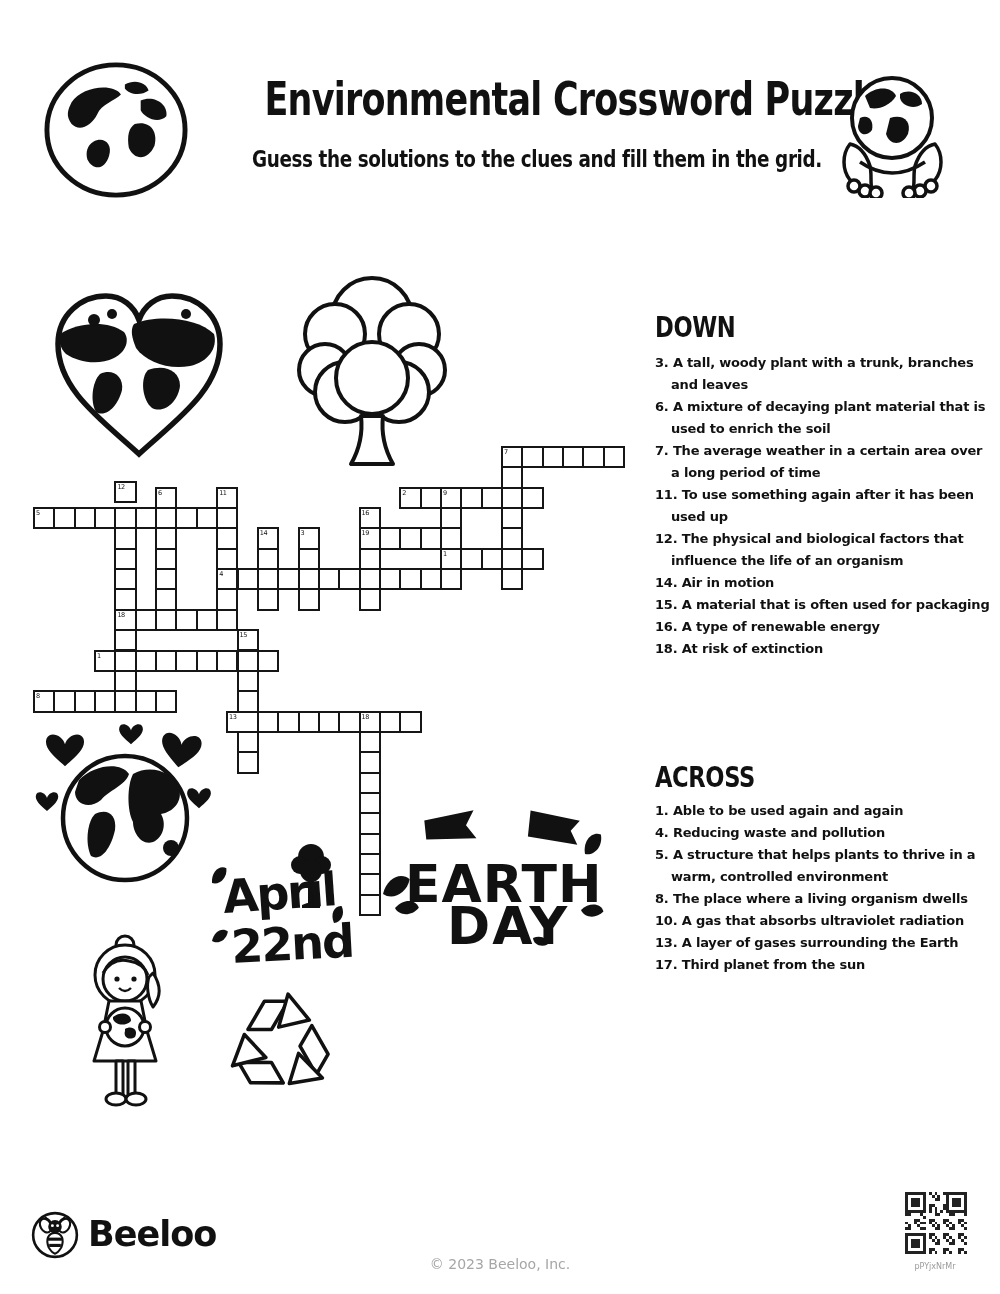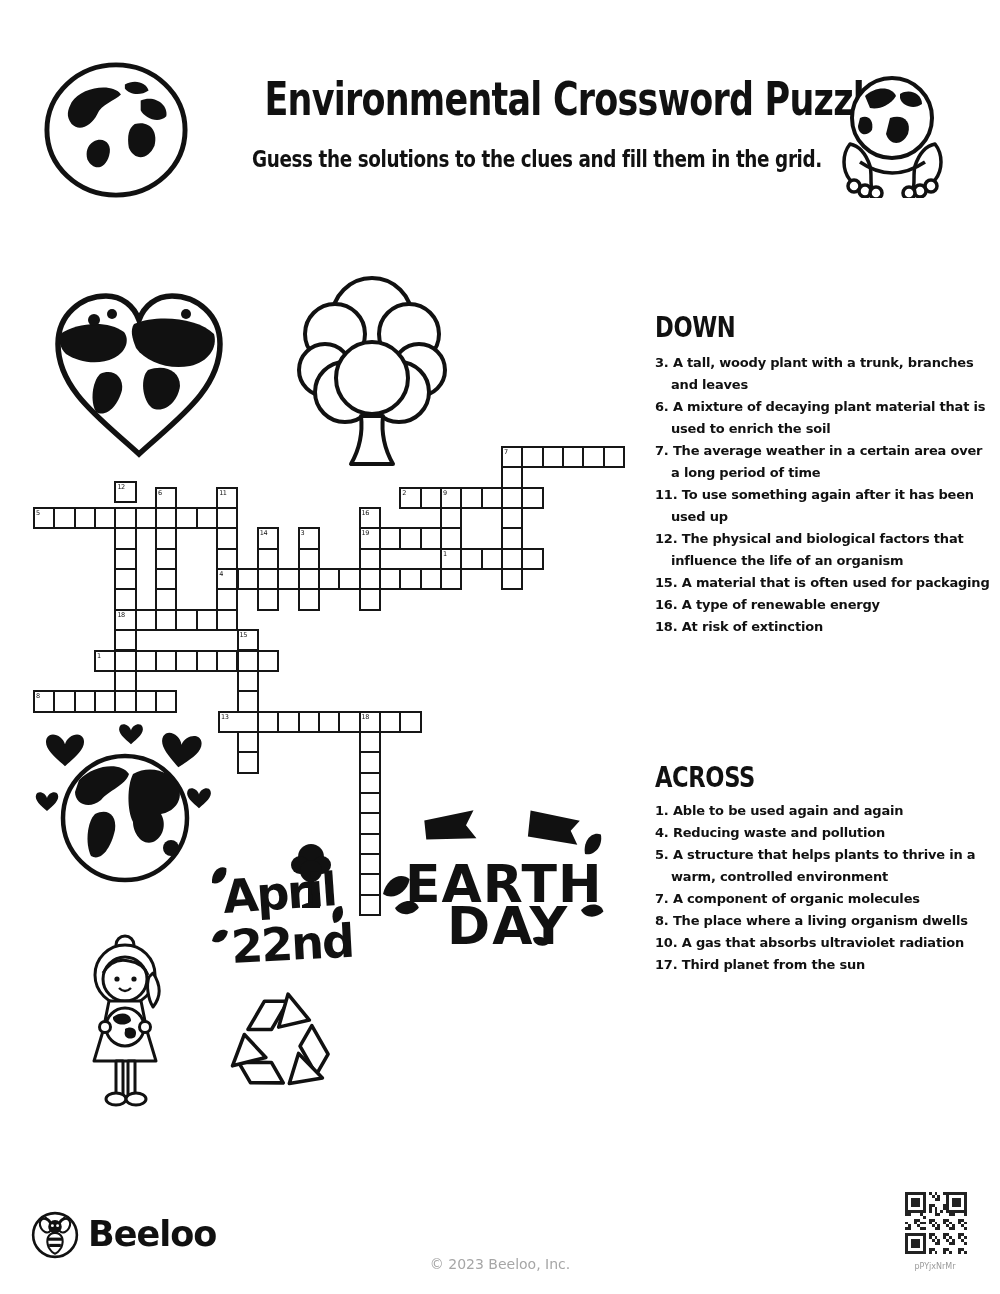--- a/index.html
+++ b/index.html
@@ -338,21 +338,21 @@
     <div class="cell" style="left: 216.15px; top: 649.5px; width: 22.35px; height: 22.35px;"></div>
     <div class="cell" style="left: 256.85px; top: 649.5px; width: 22.35px; height: 22.35px;"></div>
     <div class="cell" style="left: 33px; top: 690.2px; width: 22.35px; height: 22.35px;">
       <span class="lbl">8</span>
     </div>
     <div class="cell" style="left: 53.35px; top: 690.2px; width: 22.35px; height: 22.35px;"></div>
     <div class="cell" style="left: 73.7px; top: 690.2px; width: 22.35px; height: 22.35px;"></div>
     <div class="cell" style="left: 94.05px; top: 690.2px; width: 22.35px; height: 22.35px;"></div>
     <div class="cell" style="left: 134.75px; top: 690.2px; width: 22.35px; height: 22.35px;"></div>
     <div class="cell" style="left: 155.1px; top: 690.2px; width: 22.35px; height: 22.35px;"></div>
-    <div class="cell" style="left: 218px; top: 710.55px; width: 42px; height: 22.35px;">
+    <div class="cell" style="left: 226px; top: 710.55px; width: 42px; height: 22.35px;">
       <span class="lbl">13</span>
     </div>
     <div class="cell" style="left: 256.85px; top: 710.55px; width: 22.35px; height: 22.35px;"></div>
     <div class="cell" style="left: 277.2px; top: 710.55px; width: 22.35px; height: 22.35px;"></div>
     <div class="cell" style="left: 297.55px; top: 710.55px; width: 22.35px; height: 22.35px;"></div>
     <div class="cell" style="left: 317.9px; top: 710.55px; width: 22.35px; height: 22.35px;"></div>
     <div class="cell" style="left: 338.25px; top: 710.55px; width: 22.35px; height: 22.35px;"></div>
     <div class="cell" style="left: 358.6px; top: 710.55px; width: 22.35px; height: 22.35px;">
       <span class="lbl">18</span>
     </div>
@@ -369,33 +369,34 @@
     <div class="cell" style="left: 358.6px; top: 893.7px; width: 22.35px; height: 22.35px;"></div>
   </div>
 
 <div class="abs clue-head" style="left:655px;top:310px;">DOWN</div>
 <ul class="abs clues" style="left:655px;top:352px;">
     <li>3. A tall, woody plant with a trunk, branches and leaves</li>
     <li>6. A mixture of decaying plant material that is used to enrich the soil</li>
     <li>7. The average weather in a certain area over a long period of time</li>
     <li>11. To use something again after it has been used up</li>
     <li>12. The physical and biological factors that influence the life of an organism</li>
+    <li>14. Air in motion</li>
     <li>15. A material that is often used for packaging</li>
     <li>16. A type of renewable energy</li>
     <li>18. At risk of extinction</li>
   </ul>
 
 <div class="abs clue-head" style="left:655px;top:760px;">ACROSS</div>
 <ul class="abs clues" style="left:655px;top:800px;">
     <li>1. Able to be used again and again</li>
     <li>4. Reducing waste and pollution</li>
     <li>5. A structure that helps plants to thrive in a warm, controlled environment</li>
-    <li>7. A component of organic molecules</li>
     <li>8. The place where a living organism dwells</li>
     <li>10. A gas that absorbs ultraviolet radiation</li>
+    <li>13. A layer of gases surrounding the Earth</li>
     <li>17. Third planet from the sun</li>
   </ul>
 
 <svg class="abs" style="left:30px;top:1210px" width="50" height="50" viewBox="0 0 48 48">
   <circle cx="24" cy="24" r="21" fill="#fff" stroke="#111" stroke-width="2.5"></circle>
   <path d="M20,12 Q18,8 15,8" fill="none" stroke="#111" stroke-width="1.6"></path>
   <path d="M28,12 Q30,8 33,8" fill="none" stroke="#111" stroke-width="1.6"></path>
   <circle cx="15" cy="8" r="1.5" fill="#111"></circle>
     <circle cx="33" cy="8" r="1.5" fill="#111"></circle>
   <ellipse cx="15" cy="15" rx="5" ry="7" transform="rotate(-30 15 15)" fill="#fff" stroke="#111" stroke-width="2"></ellipse>

